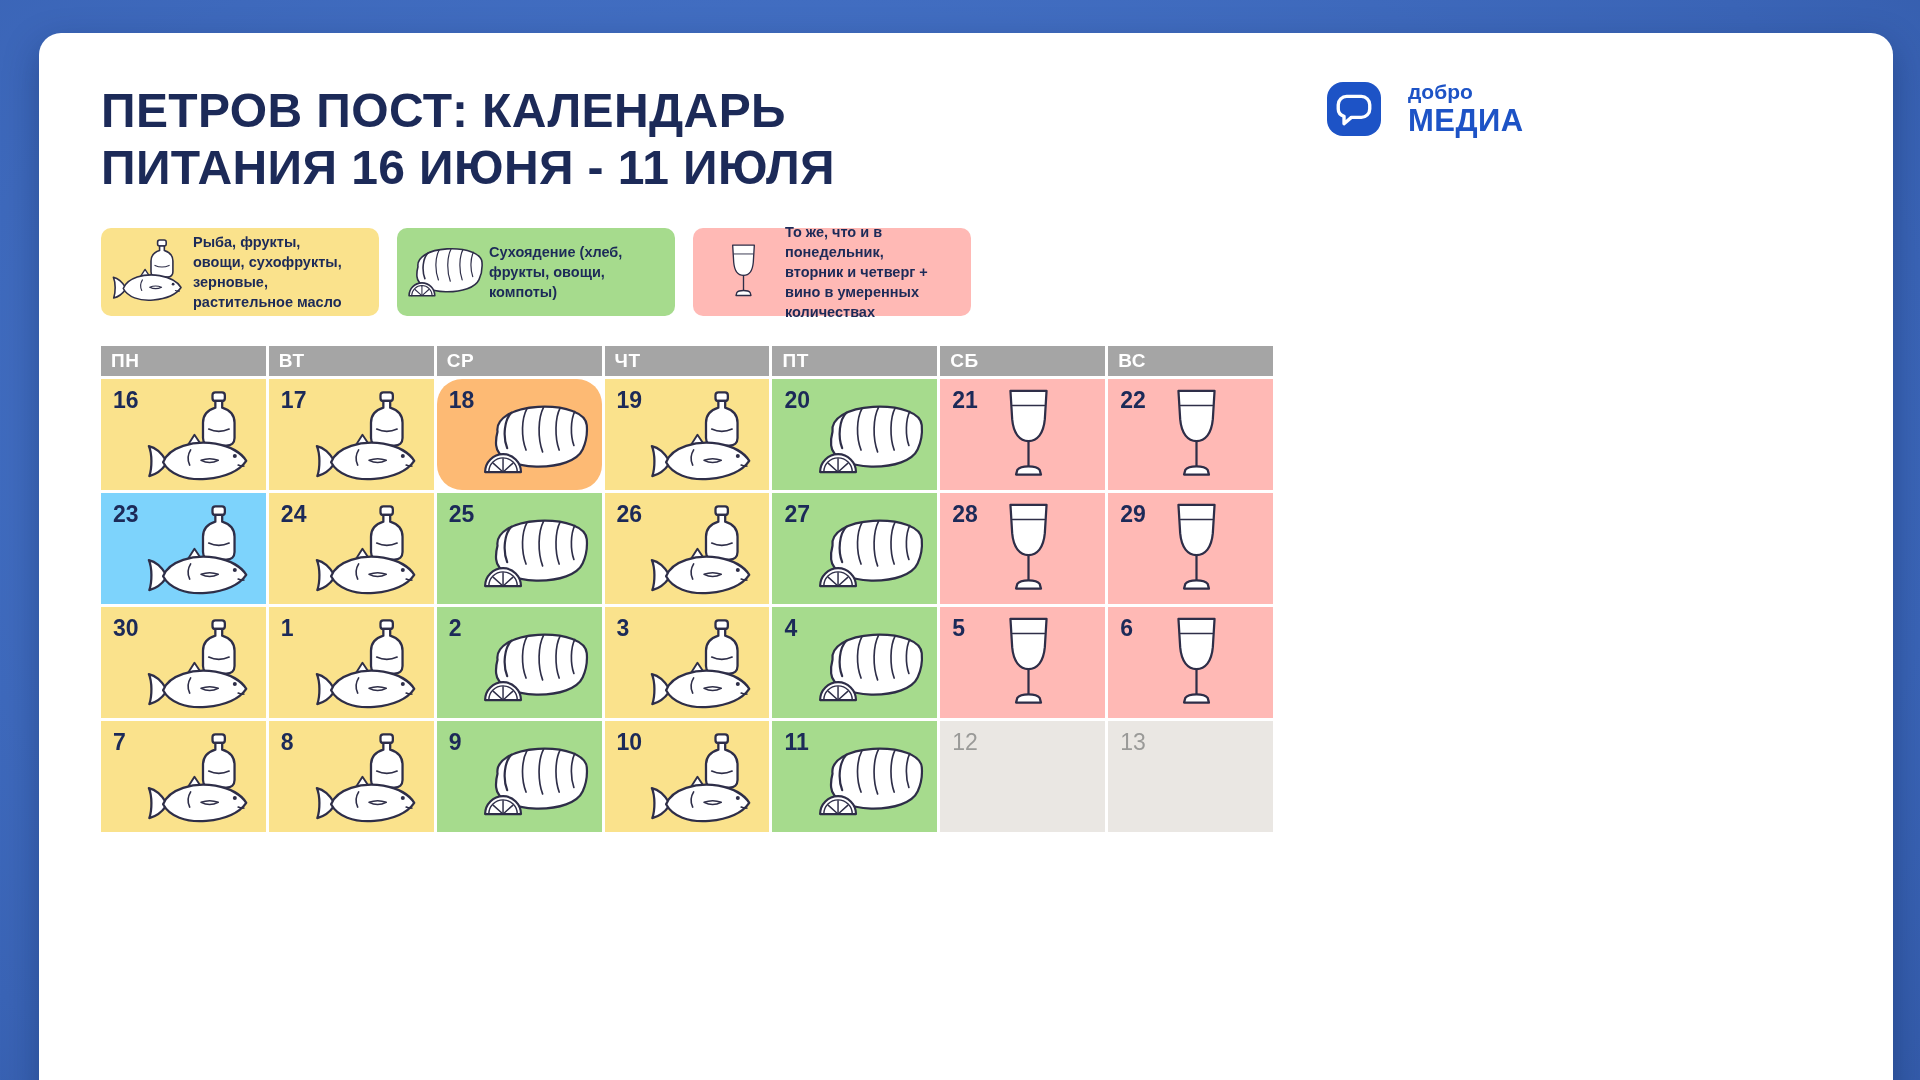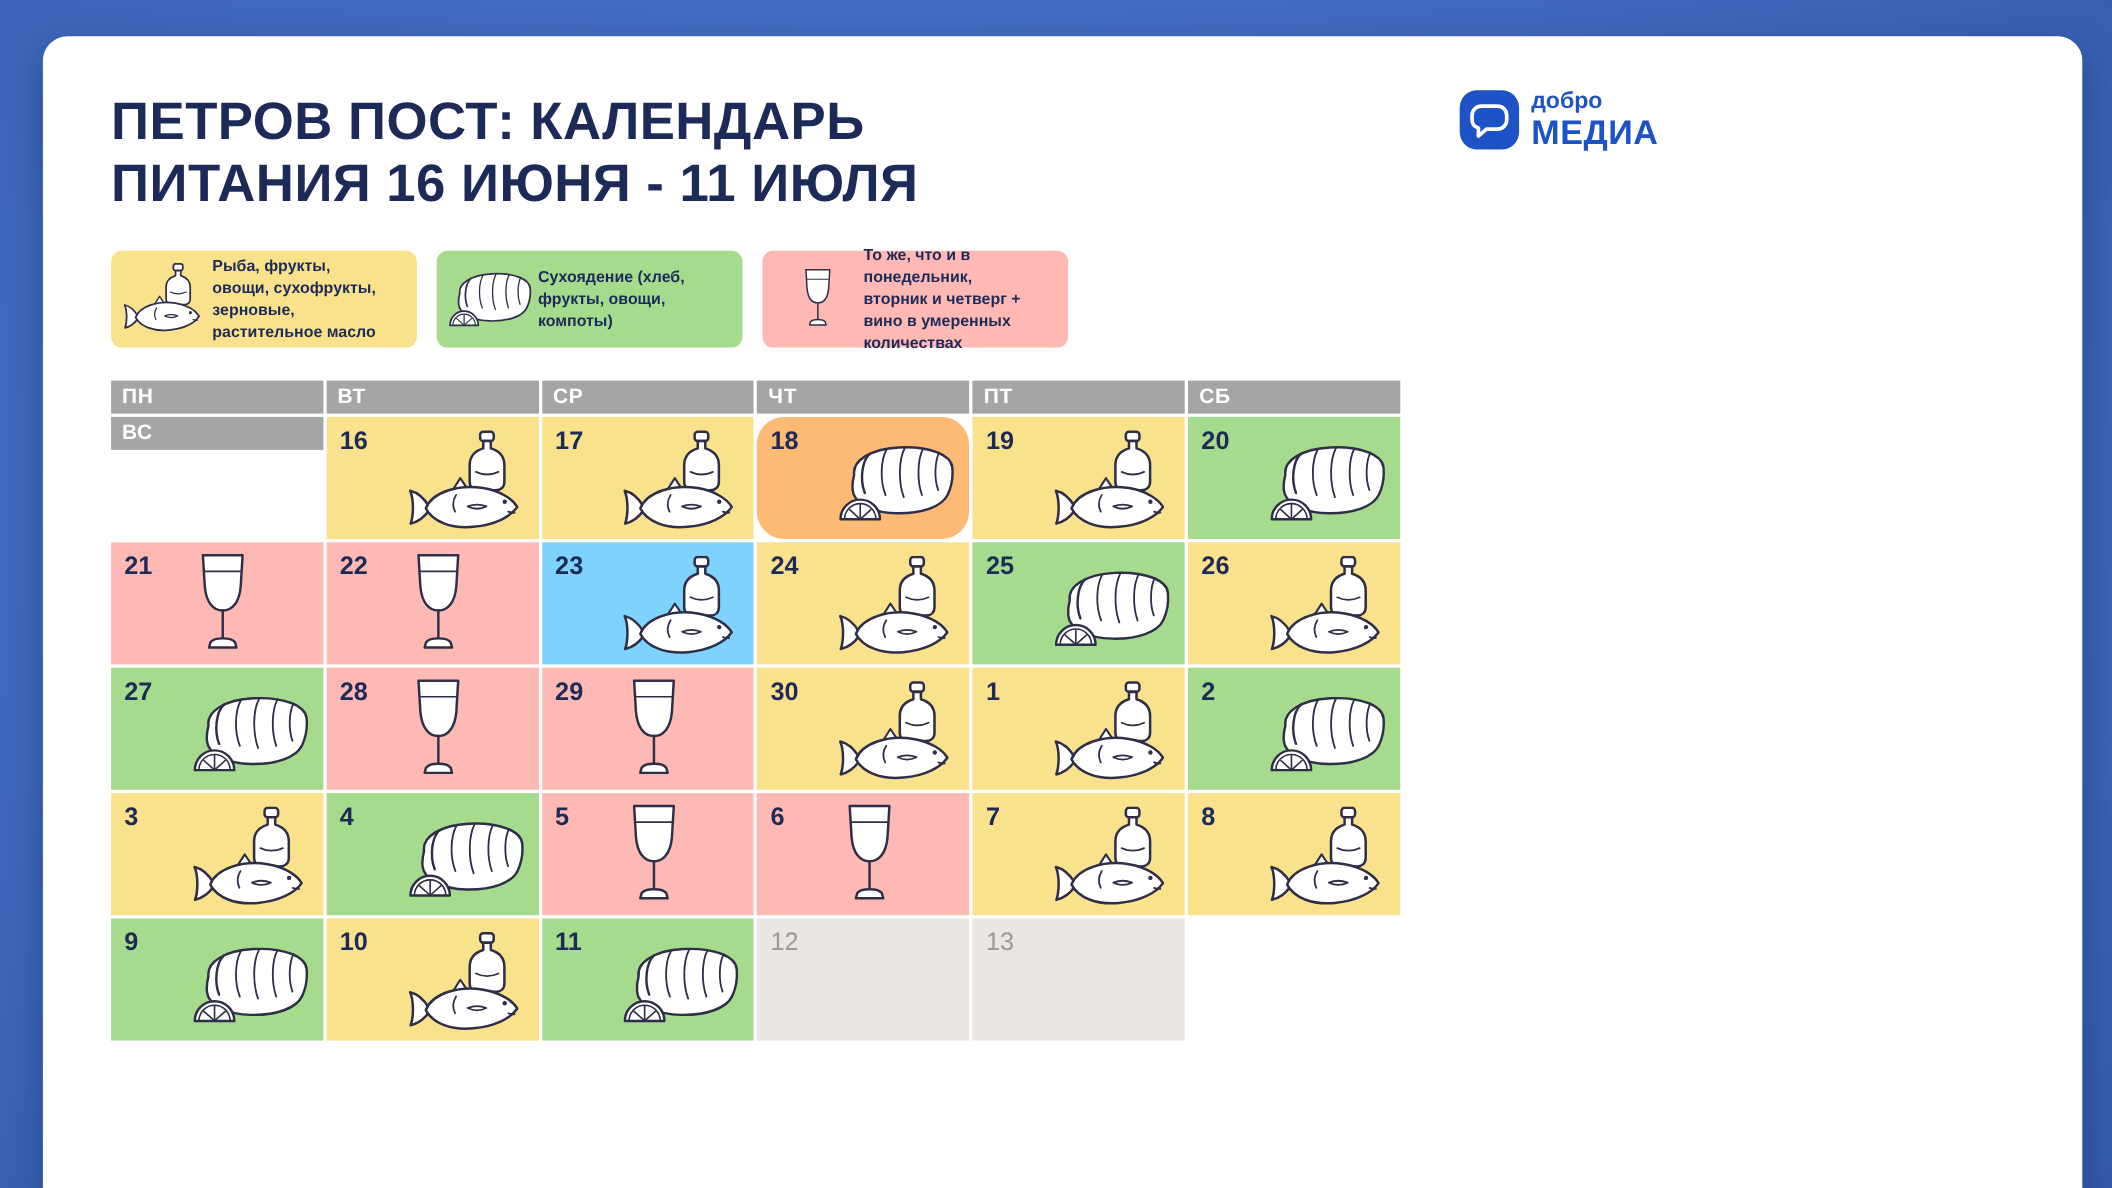--- a/index.html
+++ b/index.html
@@ -10,35 +10,35 @@
     position: relative;
   }
   .card {
     position:absolute; left:39px; top:33px; width:1854px; height:1075px;
     background:#ffffff; border-radius:22px; padding:50px 60px 0 62px;
     box-shadow:0 12px 34px rgba(10,25,70,.35);
   }
   .title { font-size:48px; font-weight:800; color:#1c2a58; line-height:1.18; letter-spacing:.4px; }
   .title span { display:block; }
 
-  .logo { position:absolute; left:1288px; top:48px; display:flex; align-items:center; gap:11px; }
+  .logo { position:absolute; left:1288px; top:48px; display:flex; align-items:center; gap:27px; }
   .logo-icon { width:54px; height:54px; background:#1d53c6; border-radius:16px; display:flex; align-items:center; justify-content:center; }
   .logo-icon svg { width:42px; height:42px; }
   .logo-text { color:#1d53c6; line-height:1; }
   .logo-line1 { font-size:21px; font-weight:700; display:block; margin-bottom:3px; }
   .logo-line2 { font-size:31px; font-weight:800; display:block; letter-spacing:.5px; }
 
   .legend { display:flex; gap:18px; margin-top:32px; }
   .legend-box { width:278px; height:88px; border-radius:10px; display:flex; align-items:center; padding:8px 29px 8px 8px; }
   .legend-icon { width:84px; min-width:84px; height:72px; display:flex; align-items:center; justify-content:center; }
   .legend-icon svg { width:80px; height:66px; }
   .legend-box.wine .legend-icon svg { width:33px; height:64px; }
   .legend-text { font-size:14.5px; font-weight:700; color:#1c2a58; line-height:1.38; }
 
-  .calendar { margin-top:30px; width:1172px; display:grid; grid-template-columns:repeat(6,1fr); gap:3px; }
+  .calendar { margin-top:30px; width:1172px; display:grid; grid-template-columns:repeat(7,1fr); gap:3px; }
   .cal-header { height:30px; color:#ffffff; font-weight:700; font-size:19px; display:flex; align-items:center; padding-left:10px; letter-spacing:.6px; }
   .cal-cell { position:relative; height:111px; }
   .day-num { position:absolute; top:8px; left:12px; font-size:23px; font-weight:700; color:#1c2a58; z-index:2; }
   .day-num.muted { color:#9a9a98; font-weight:400; }
   .cell-icon { position:absolute; z-index:1; }
   .cell-icon svg { width:100%; height:100%; }
   .icon-fish-oil { width:118px; height:95px; right:4px; bottom:4px; }
   .icon-bread { width:116px; height:92px; right:6px; bottom:5px; }
   .icon-wine-glass { width:55px; height:101px; bottom:4px; left:50%; transform:translateX(-40%); }
 

